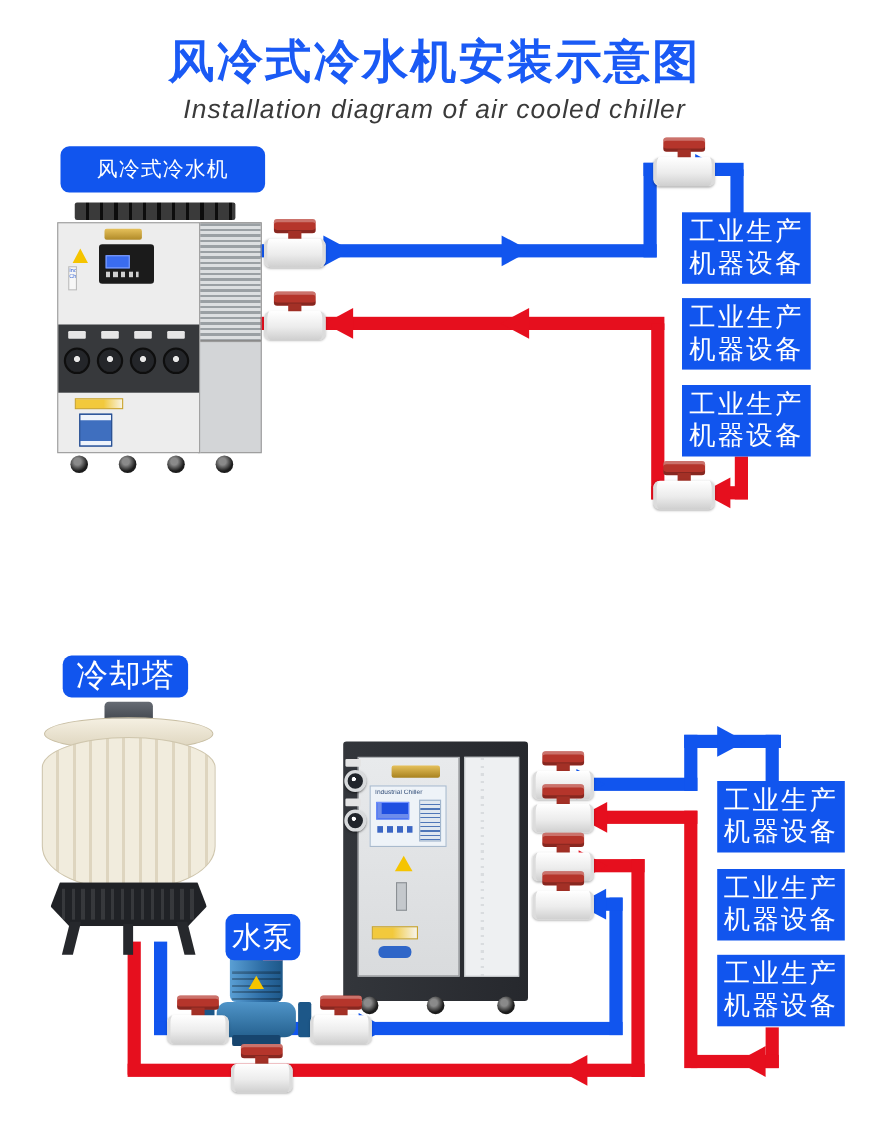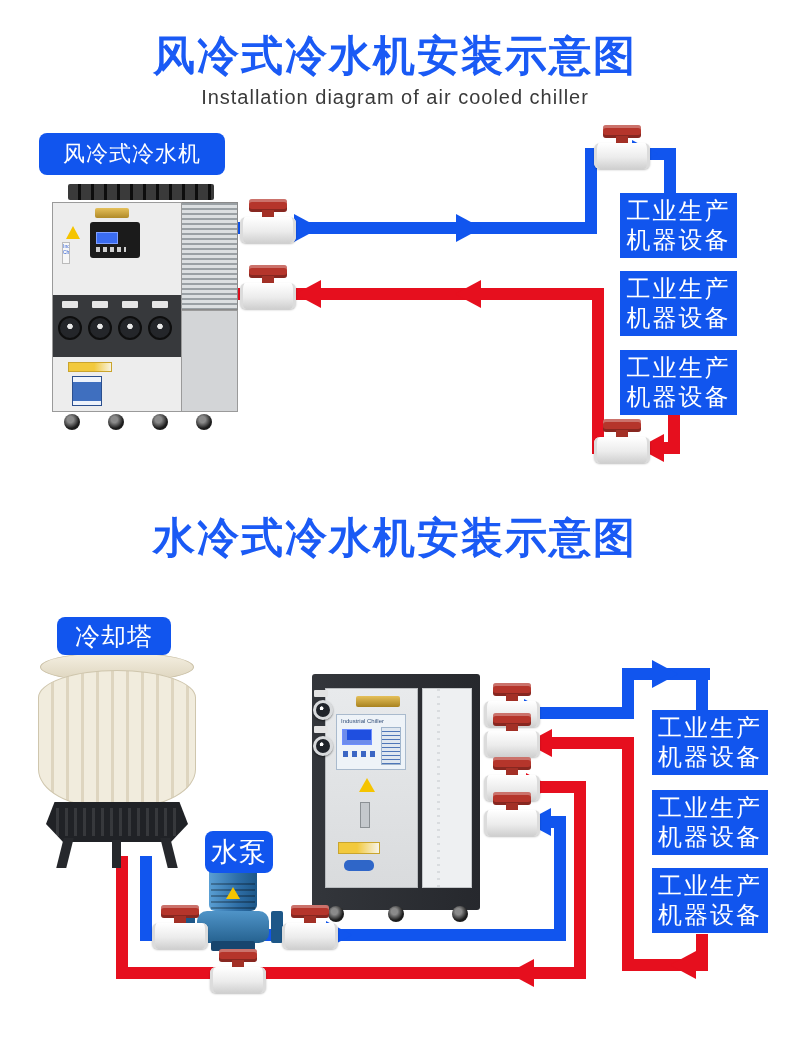--- a/index.html
+++ b/index.html
@@ -5,21 +5,21 @@
   :root{
     --pipe-blue:#1155ee; --pipe-red:#e60f1e; --title-blue:#1a5af5;
     --subtitle-gray:#3a3a3a; --valve-red:#b5352b;
   }
   html,body{margin:0;padding:0;background:#fff;}
   .stage{position:relative;width:790px;height:1038px;background:#fff;overflow:hidden;
          font-family:"Liberation Sans","DejaVu Sans",sans-serif;}
   .title{position:absolute;left:0;width:100%;text-align:center;color:var(--title-blue);
          font-size:42px;font-weight:700;letter-spacing:2px;line-height:1.05;}
   .subtitle{position:absolute;left:0;width:100%;text-align:center;color:var(--subtitle-gray);
-         font-size:20px;font-weight:500;letter-spacing:1px;}
+         font-size:24px;font-weight:500;letter-spacing:1px;font-style:italic;}
   .pill{position:absolute;background:var(--pipe-blue);color:#fff;border-radius:8px;
         display:flex;align-items:center;justify-content:center;font-weight:500;letter-spacing:1px;}
   .p{position:absolute;}
   .pb{background:var(--pipe-blue);}
   .pr{background:var(--pipe-red);}
   .arr{position:absolute;width:0;height:0;border-top:14px solid transparent;border-bottom:14px solid transparent;}
   .arr.r{border-left:26px solid var(--pipe-blue);}
   .arr.l{border-right:26px solid var(--pipe-blue);}
   .arr.red.r{border-left-color:var(--pipe-red);}
   .arr.red.l{border-right-color:var(--pipe-red);}
@@ -173,23 +173,22 @@
       <div class="vh"></div>
       <div class="vs"></div>
       <div class="vb"></div>
     </div>
   <div class="valve" style="left:594px;top:419px">
       <div class="vh"></div>
       <div class="vs"></div>
       <div class="vb"></div>
     </div>
 
-  <div class="pill" style="left:39px;top:133px;width:186px;height:42px;font-size:22px">风冷式冷水机</div>
-
-  <div class="title" style="top:516px">水冷式冷水机安装示意图</div>
+  <div class="pill" style="left:55px;top:133px;width:186px;height:42px;font-size:19px">风冷式冷水机</div>
+
 
   <div class="p pb" style="left:140px;top:856px;width:12px;height:85px"></div>
   <div class="p pb" style="left:140px;top:929px;width:426px;height:12px"></div>
   <div class="p pb" style="left:554px;top:816px;width:12px;height:125px"></div>
   <div class="p pb" style="left:523px;top:816px;width:43px;height:12px"></div>
   <div class="arr r" style="left:326px;top:921px"></div>
   <div class="arr l" style="left:525px;top:808px"></div>
 
   <div class="p pr" style="left:523px;top:781px;width:63px;height:12px"></div>
   <div class="p pr" style="left:574px;top:781px;width:12px;height:198px"></div>
@@ -300,16 +299,16 @@
       <div class="vh"></div>
       <div class="vs"></div>
       <div class="vb"></div>
     </div>
   <div class="valve" style="left:484px;top:792px">
       <div class="vh"></div>
       <div class="vs"></div>
       <div class="vb"></div>
     </div>
 
-  <div class="pill" style="left:57px;top:617px;width:114px;height:38px;font-size:25px">冷却塔</div>
+  <div class="pill" style="left:57px;top:596px;width:114px;height:38px;font-size:29px">冷却塔</div>
   <div class="pill" style="left:205px;top:831px;width:68px;height:42px;font-size:27px">水泵</div>
 
 </div>
 
 </body></html>

